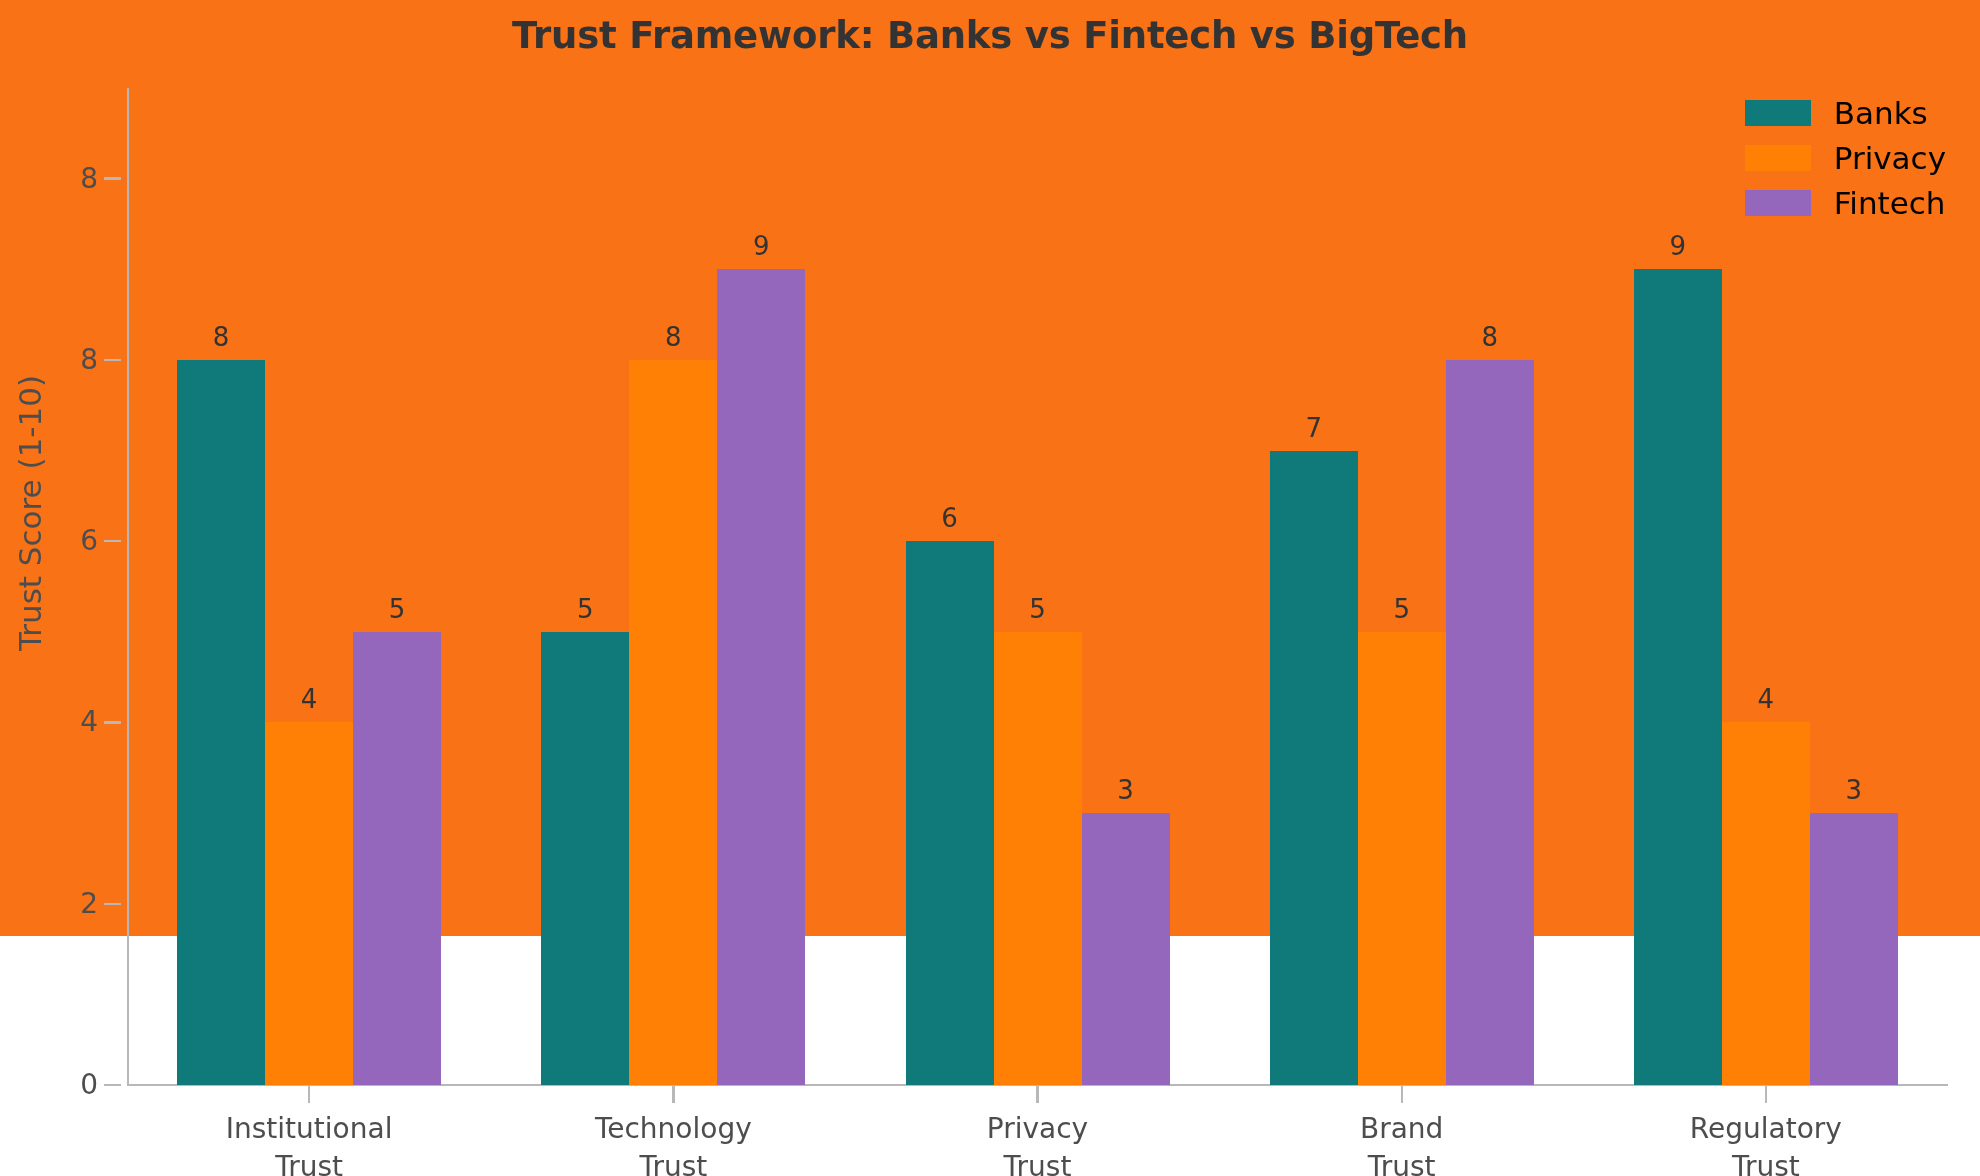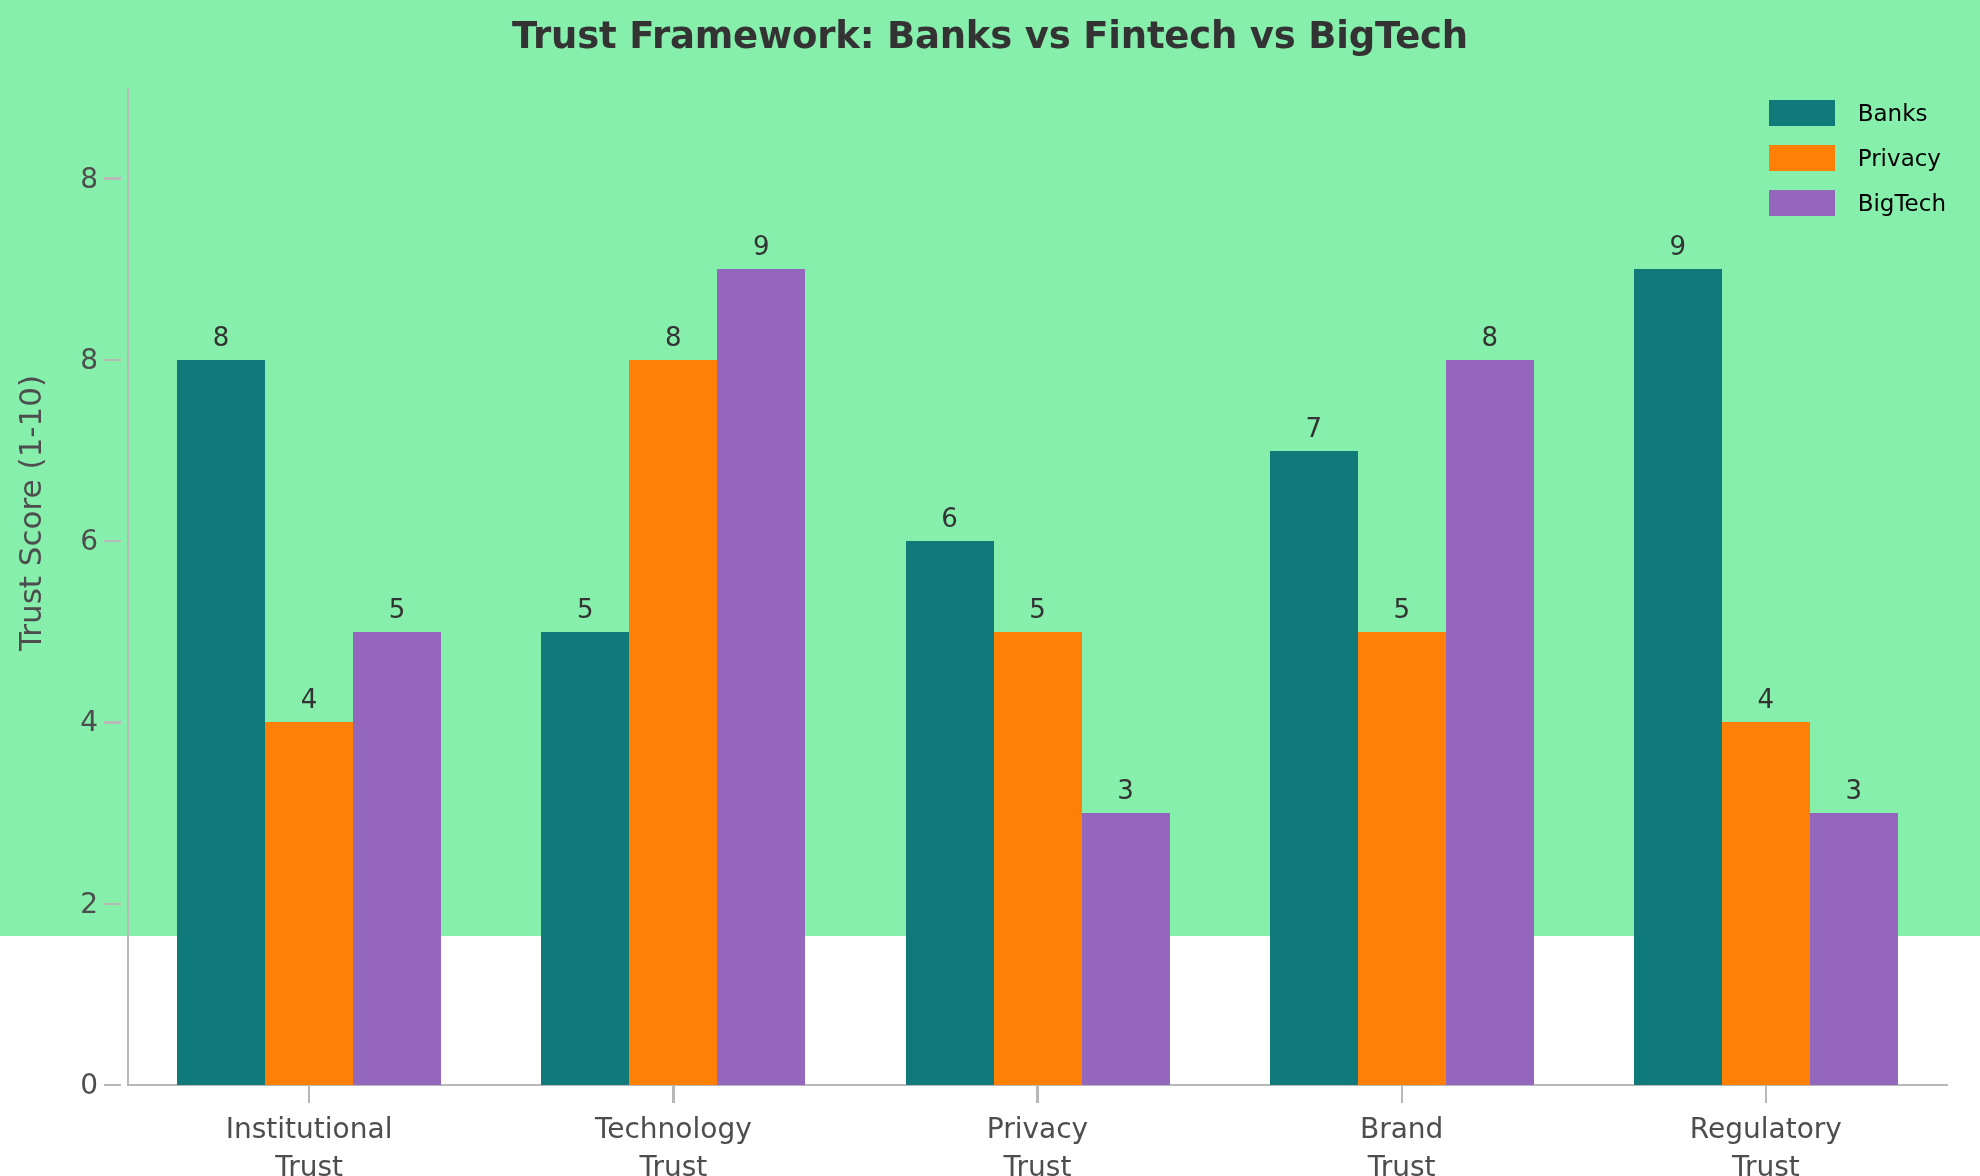--- a/index.html
+++ b/index.html
@@ -8,21 +8,21 @@
     height: 1176px;
     background: #ffffff;
     font-family: "DejaVu Sans", sans-serif;
     overflow: hidden;
   }
 
   #figure {
     position: relative;
     width: 1980px;
     height: 936px;
-    background: #86efac;
+    background: #f97316;
   }
 
   
   #chart-title {
     position: absolute;
     left: 0;
     top: 14px;
     width: 1980px;
     text-align: center;
     font-size: 37px;
@@ -150,21 +150,21 @@
     display: flex;
     align-items: center;
     gap: 23px;
   }
   .legend-swatch {
     width: 66px;
     height: 26px;
     flex: none;
   }
   .legend-label {
-    font-size: 23px;
+    font-size: 31px;
     color: #000000;
     line-height: 34px;
     white-space: nowrap;
   }
 </style>
 </head>
 <body>
 
 <div id="figure">
 
@@ -268,17 +268,17 @@
       <div class="legend-row">
         <span class="legend-swatch" style="background: rgb(16, 122, 123);"></span>
         <span class="legend-label">Banks</span>
       </div>
       <div class="legend-row">
         <span class="legend-swatch" style="background: rgb(255, 128, 4);"></span>
         <span class="legend-label">Privacy</span>
       </div>
       <div class="legend-row">
         <span class="legend-swatch" style="background: rgb(148, 103, 189);"></span>
-        <span class="legend-label">BigTech</span>
+        <span class="legend-label">Fintech</span>
       </div>
     </div>
 
 </div>
 
 </body></html>

